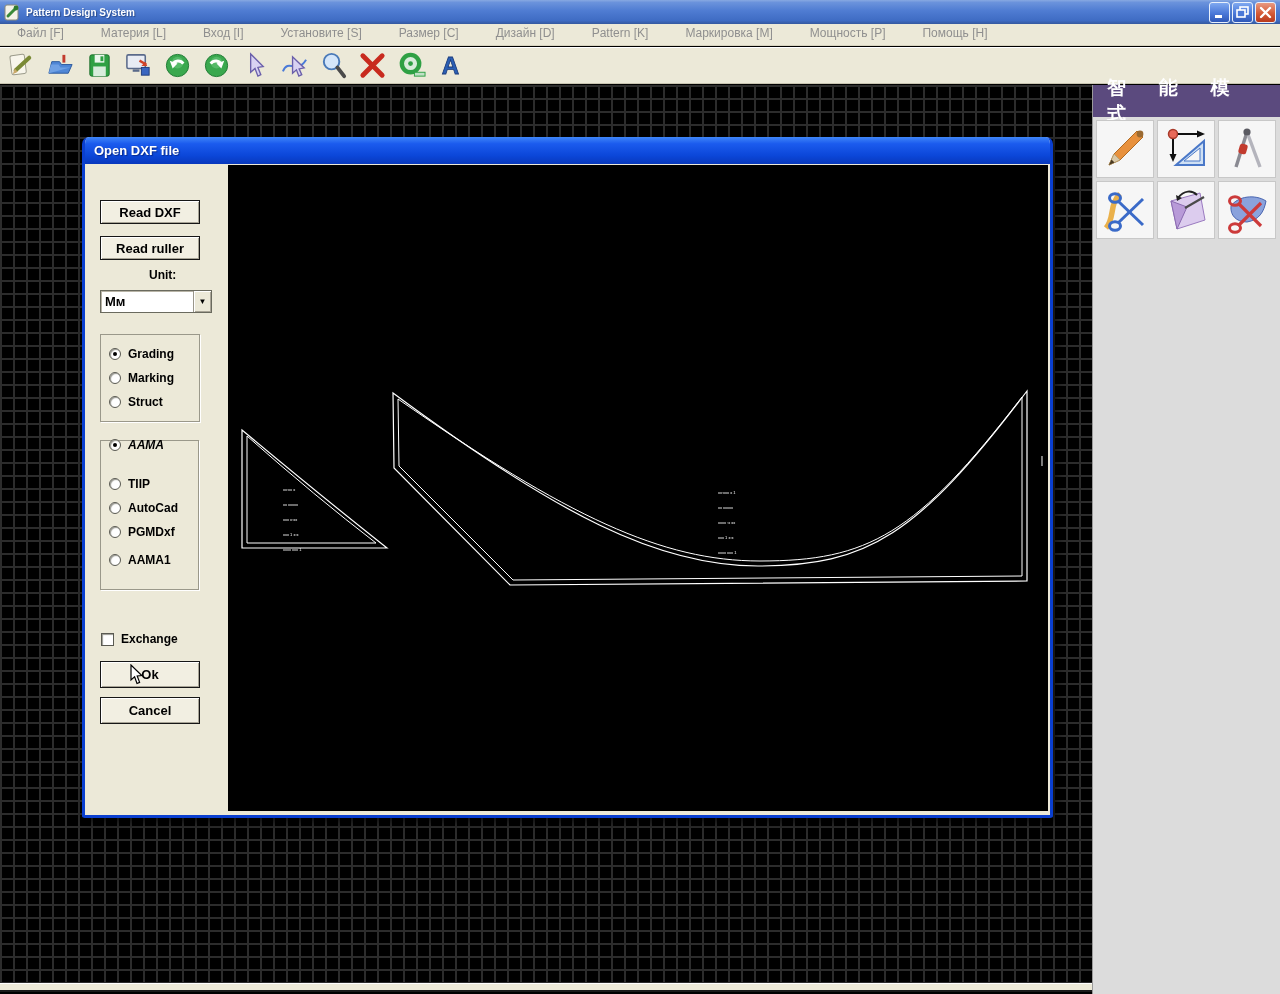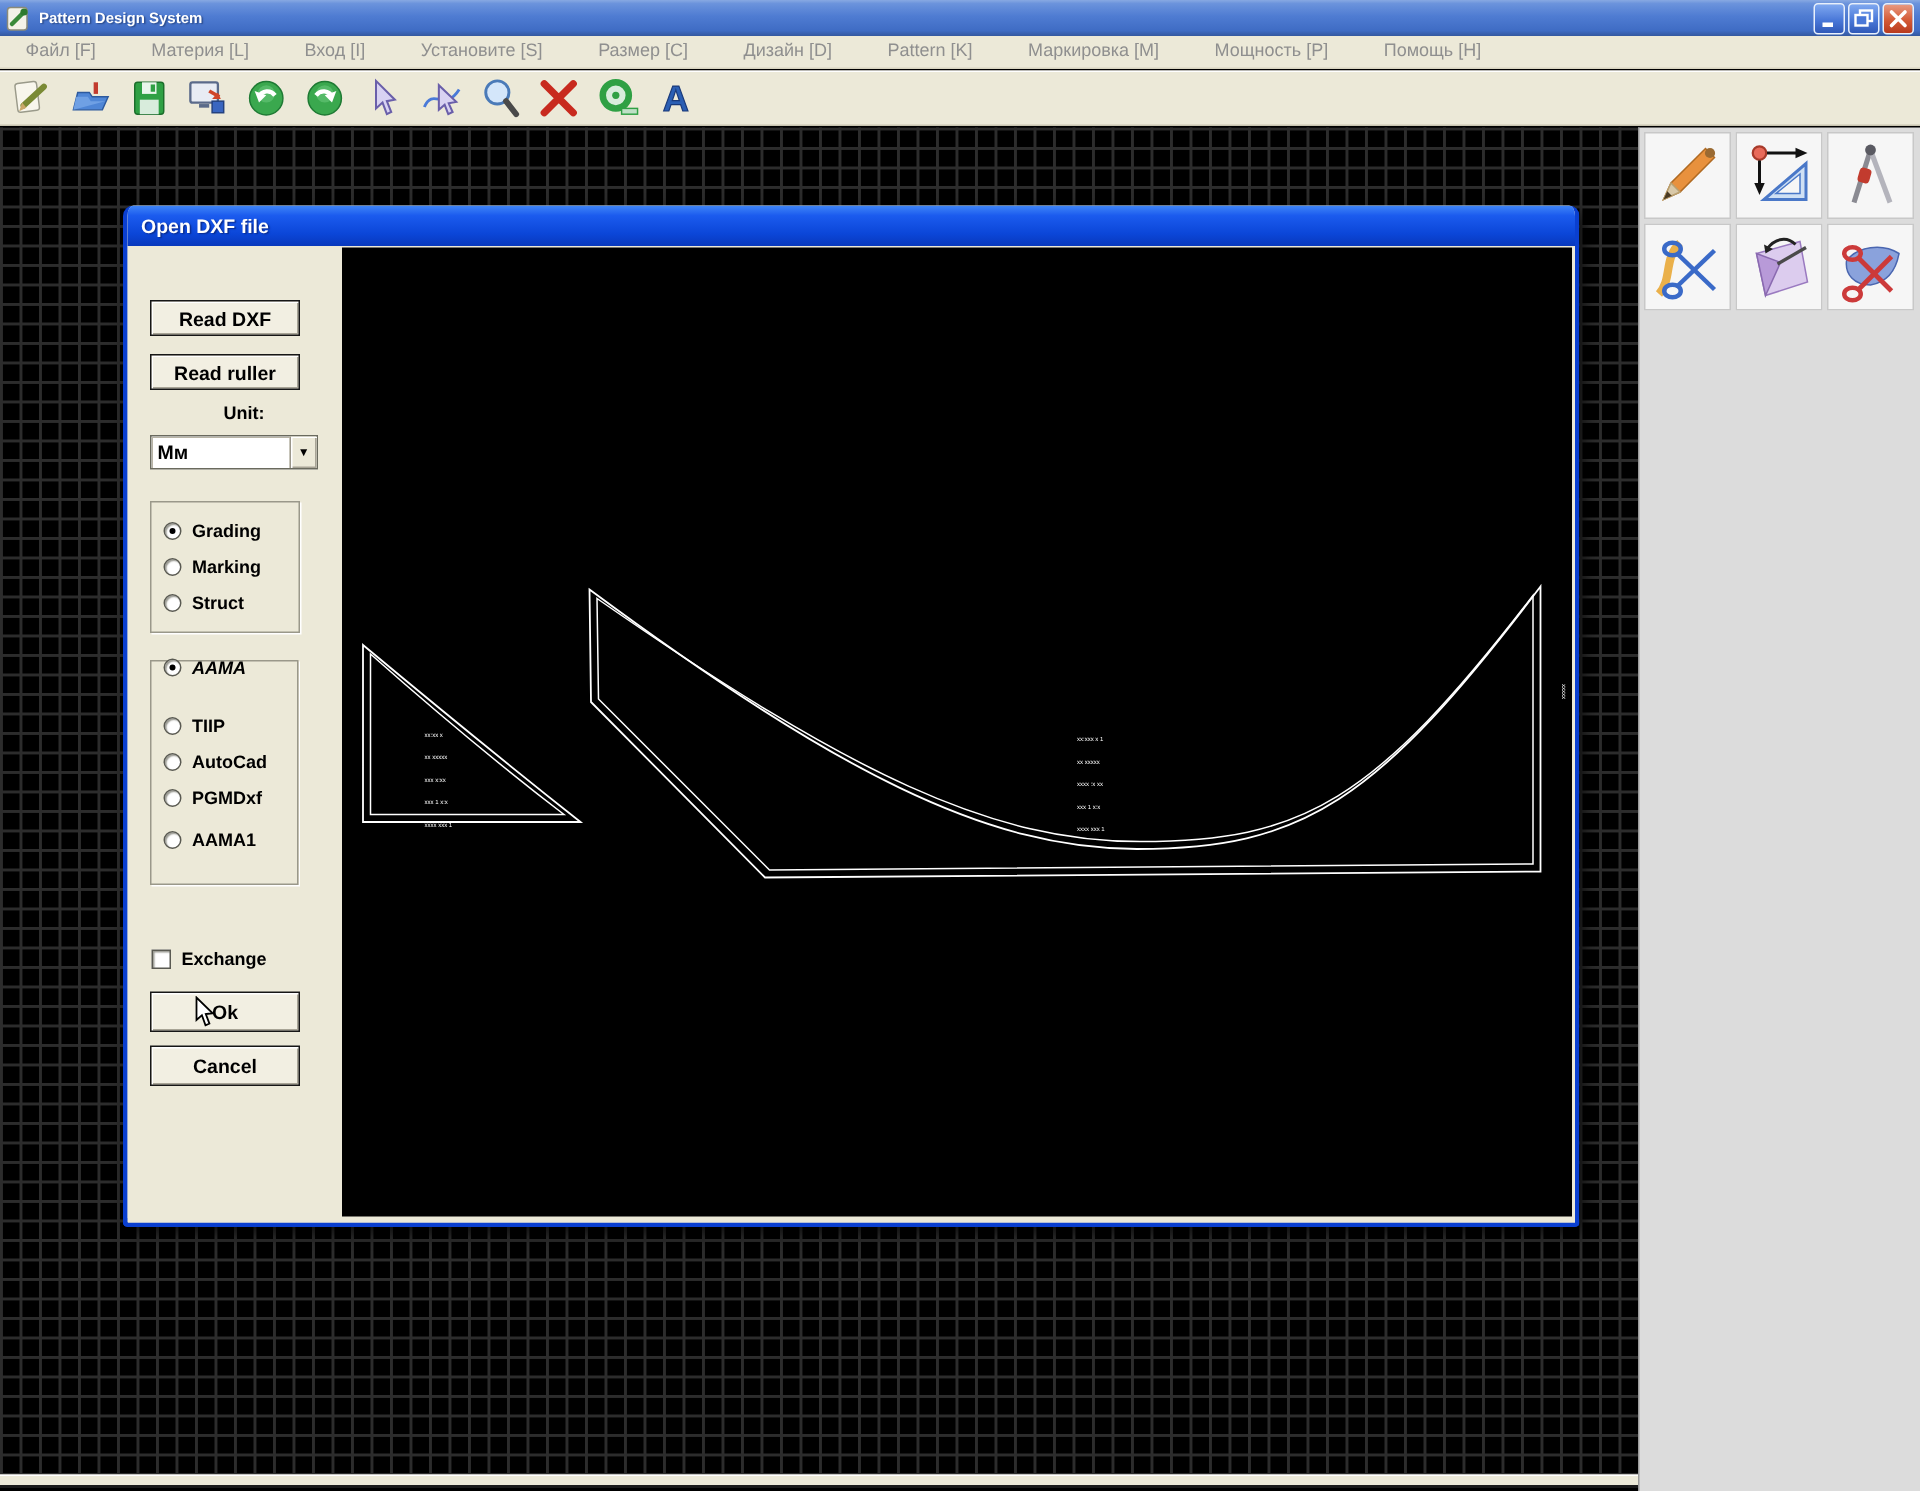--- a/index.html
+++ b/index.html
@@ -224,20 +224,21 @@
         <svg viewBox="0 0 30 30">
       <text x="15" y="24" font-size="25" font-weight="bold" fill="#2b5fb4" stroke="#1a3a7a" stroke-width="0.8" text-anchor="middle" font-family="Liberation Sans, sans-serif">A</text>
         </svg>
       </span>
   </div>
 
   <div class="canvas-bg"></div>
   <div class="statusbar"></div>
 
   <div class="right-panel">
+    <div class="rp-header">智 能 模 式</div>
     <div class="rp-grid">
       <div class="rp-tile">
         <svg viewBox="0 0 48 48">
           <polygon points="8,40 13,29 36,6 42,12 19,35" fill="#e8913d" stroke="#b06a22"></polygon>
           <polygon points="8,40 13,29 19,35" fill="#d8c8a8" stroke="#b8a070"></polygon>
           <polygon points="8,40 10.5,34.5 13.5,37.5" fill="#4a3a22"></polygon>
           <circle cx="39" cy="9" r="3.4" fill="#9a6a32"></circle>
           </svg>
       </div>
       <div class="rp-tile">

